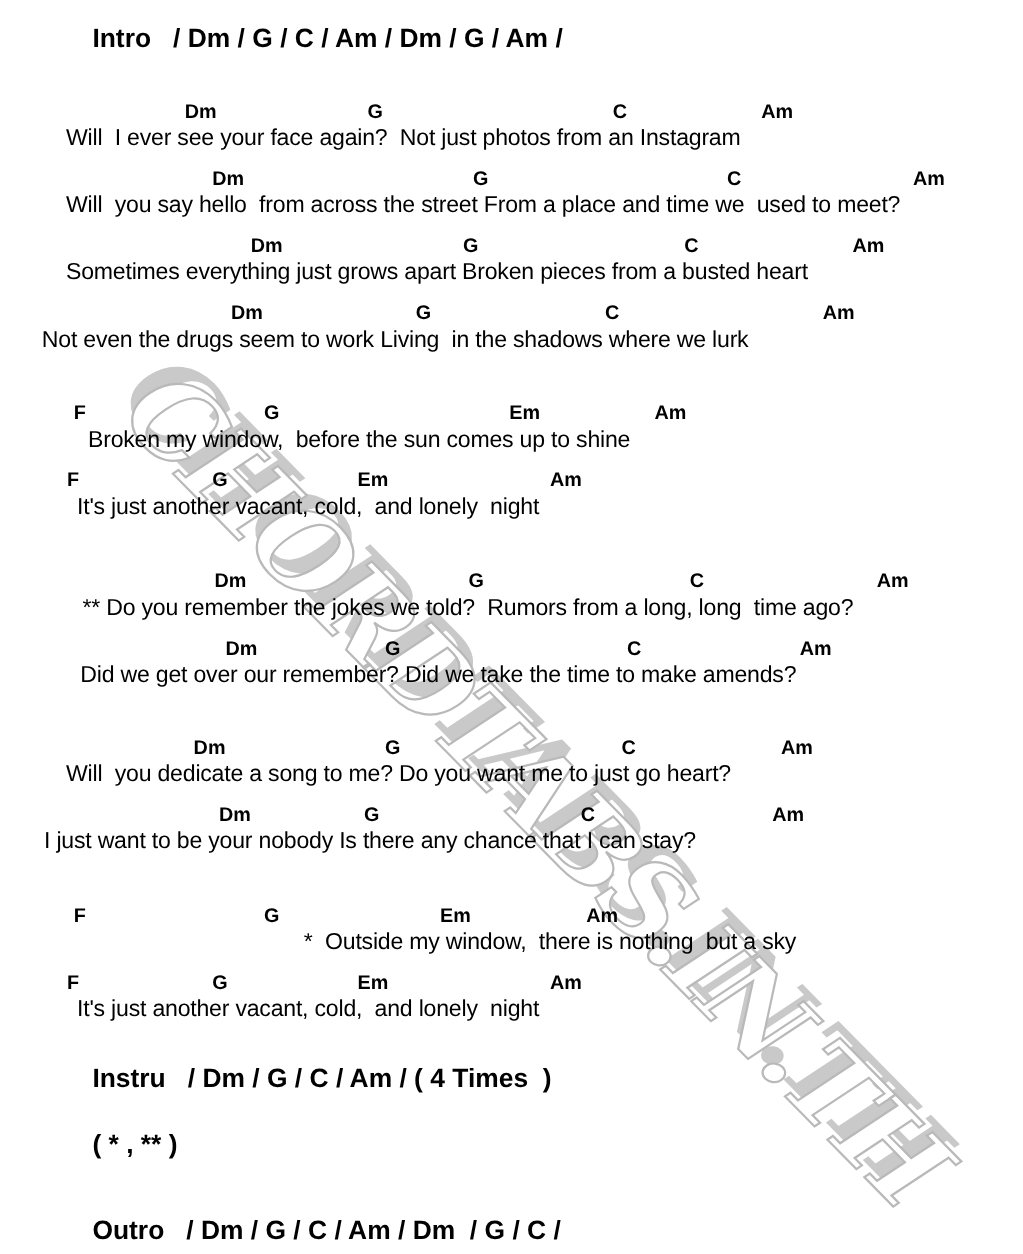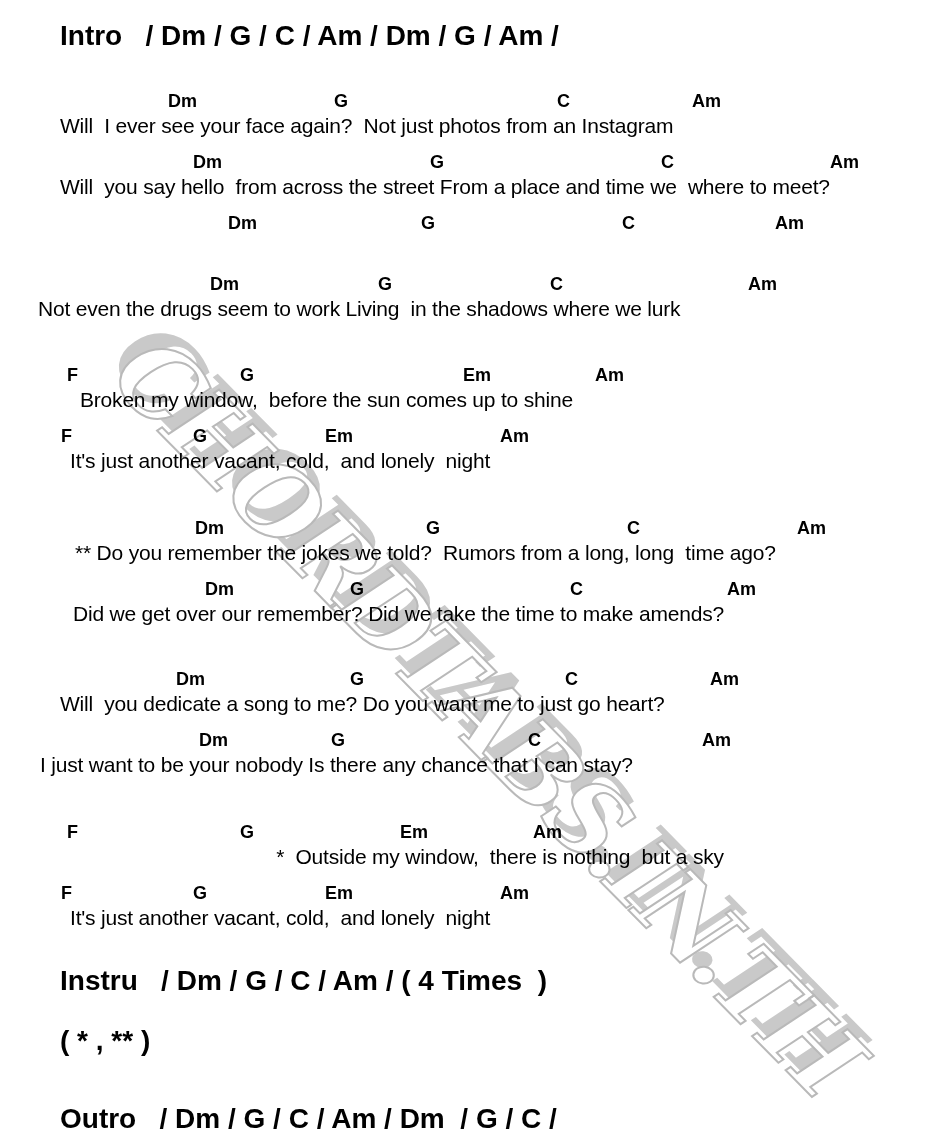--- a/index.html
+++ b/index.html
@@ -35,24 +35,24 @@
   
   #sheet {
     position: relative;
     z-index: 1;
     width: 930px; height: 1140px;
     box-sizing: border-box;
     padding-top: 25px;
   }
   .hdr {
     font-weight: bold;
-    font-size: 28px;
+    font-size: 24px;
     line-height: 22px;
     white-space: pre;
-    padding-left: 60px;
+    padding-left: 84px;
   }
   .pair { position: relative; height: 61px; }
   .chord-row { position: relative; height: 26px; }
   .chord {
     position: absolute; top: 2px;
     font-weight: bold;
     font-size: 18px; line-height: 22px;
     white-space: pre;
   }
   .lyric {
@@ -84,29 +84,30 @@
         </div>
         <div class="lyric" style="padding-left: 60px;">Will  I ever see your face again?  Not just photos from an Instagram</div>
       </div>
       <div class="pair">
         <div class="chord-row">
           <span class="chord" style="left: 193px;">Dm</span>
           <span class="chord" style="left: 430px;">G</span>
           <span class="chord" style="left: 661px;">C</span>
           <span class="chord" style="left: 830px;">Am</span>
         </div>
-        <div class="lyric" style="padding-left: 60px;">Will  you say hello  from across the street From a place and time we  where to meet?</div>
+        <div class="lyric" style="padding-left: 60px;">Will  you say hello  from across the street From a place and time we  used to meet?</div>
       </div>
       <div class="pair">
         <div class="chord-row">
           <span class="chord" style="left: 228px;">Dm</span>
           <span class="chord" style="left: 421px;">G</span>
           <span class="chord" style="left: 622px;">C</span>
           <span class="chord" style="left: 775px;">Am</span>
         </div>
+        <div class="lyric" style="padding-left: 60px;">Sometimes everything just grows apart Broken pieces from a busted heart</div>
       </div>
       <div class="pair">
         <div class="chord-row">
           <span class="chord" style="left: 210px;">Dm</span>
           <span class="chord" style="left: 378px;">G</span>
           <span class="chord" style="left: 550px;">C</span>
           <span class="chord" style="left: 748px;">Am</span>
         </div>
         <div class="lyric" style="padding-left: 38px;">Not even the drugs seem to work Living  in the shadows where we lurk</div>
       </div>

